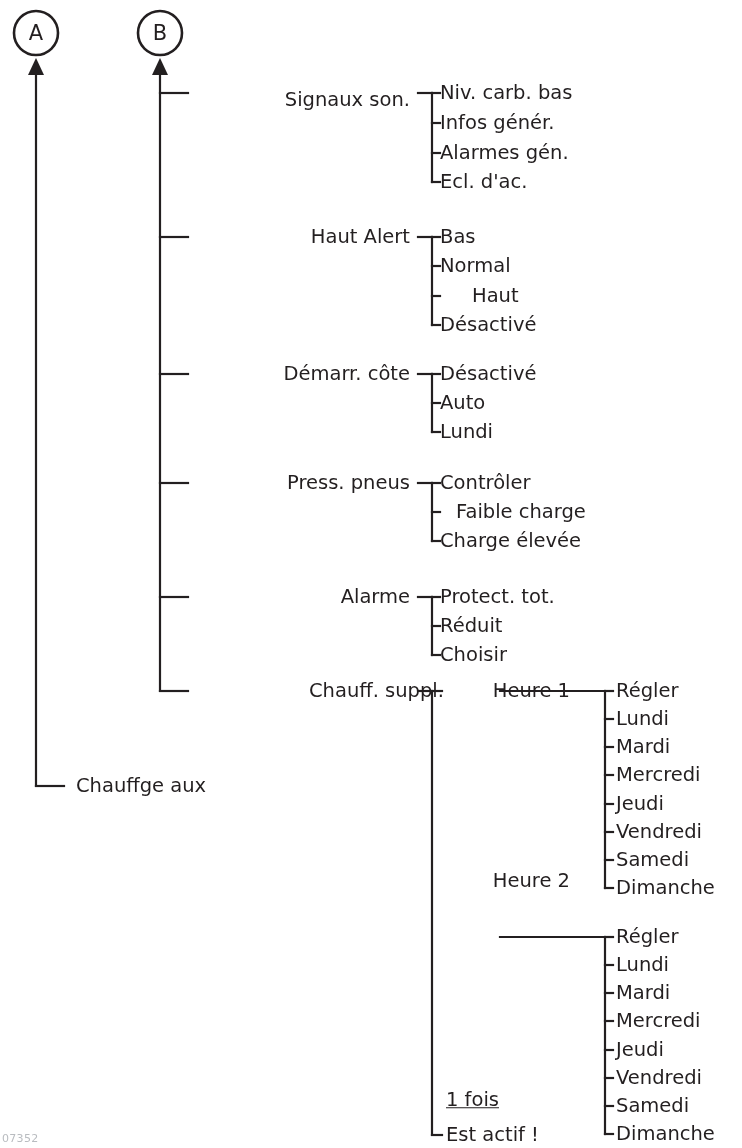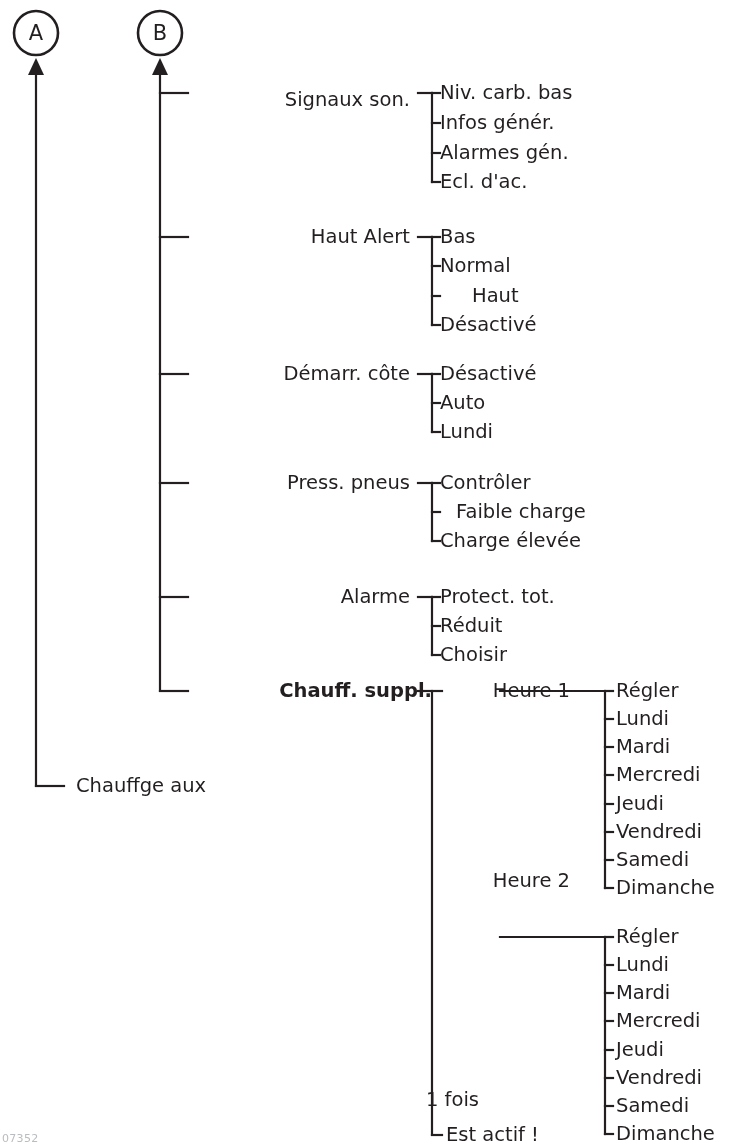--- a/index.html
+++ b/index.html
@@ -100,41 +100,41 @@
 
 <div id="labels">
     <div class="node-letter" style="left: 36px; top: 33px;">A</div>
     <div class="node-letter" style="left: 160px; top: 33px;">B</div>
     <div class="lbl l" style="left: 76px; top: 786px;">Chauffge aux</div>
     <div class="lbl r" style="left: 410px; top: 100px;">Signaux son.</div>
     <div class="lbl r" style="left: 410px; top: 237px;">Haut Alert</div>
     <div class="lbl r" style="left: 410px; top: 374px;">Démarr. côte</div>
     <div class="lbl r" style="left: 410px; top: 483px;">Press. pneus</div>
     <div class="lbl r" style="left: 410px; top: 597px;">Alarme</div>
-    <div class="lbl r" style="left: 432px; top: 691px; font-weight: bold;">Chauff. suppl.</div>
+    <div class="lbl r" style="left: 444px; top: 691px;">Chauff. suppl.</div>
     <div class="lbl l" style="left: 440px; top: 93px;">Niv. carb. bas</div>
     <div class="lbl l" style="left: 440px; top: 123px;">Infos génér.</div>
     <div class="lbl l" style="left: 440px; top: 153px;">Alarmes gén.</div>
     <div class="lbl l" style="left: 440px; top: 182px;">Ecl. d'ac.</div>
     <div class="lbl l" style="left: 440px; top: 237px;">Bas</div>
     <div class="lbl l" style="left: 440px; top: 266px; text-align: center;">Normal</div>
     <div class="lbl l" style="left: 440px; top: 296px; margin-left: 32px;">Haut</div>
     <div class="lbl l" style="left: 440px; top: 325px;">Désactivé</div>
     <div class="lbl l" style="left: 440px; top: 374px;">Désactivé</div>
     <div class="lbl l" style="left: 440px; top: 403px;">Auto</div>
     <div class="lbl l" style="left: 440px; top: 432px;">Lundi</div>
     <div class="lbl l" style="left: 440px; top: 483px;">Contrôler</div>
     <div class="lbl l" style="left: 456px; top: 512px;">Faible charge</div>
     <div class="lbl l" style="left: 440px; top: 541px;">Charge élevée</div>
     <div class="lbl l" style="left: 440px; top: 597px;">Protect. tot.</div>
     <div class="lbl l" style="left: 440px; top: 626px;">Réduit</div>
     <div class="lbl l" style="left: 440px; top: 655px;">Choisir</div>
     <div class="lbl r" style="left: 570px; top: 691px;">Heure 1</div>
     <div class="lbl r" style="left: 570px; top: 881px;">Heure 2</div>
-    <div class="lbl l" style="left: 426px; top: 1100px;">1 fois</div>
+    <div class="lbl l" style="left: 446px; top: 1100px; text-decoration: underline;">1 fois</div>
     <div class="lbl l" style="left: 446px; top: 1135px;">Est actif !</div>
     <div class="lbl l" style="left: 616px; top: 691px;">Régler</div>
     <div class="lbl l" style="left: 616px; top: 719px;">Lundi</div>
     <div class="lbl l" style="left: 616px; top: 747px;">Mardi</div>
     <div class="lbl l" style="left: 616px; top: 775px;">Mercredi</div>
     <div class="lbl l" style="left: 616px; top: 804px;">Jeudi</div>
     <div class="lbl l" style="left: 616px; top: 832px;">Vendredi</div>
     <div class="lbl l" style="left: 616px; top: 860px;">Samedi</div>
     <div class="lbl l" style="left: 616px; top: 888px;">Dimanche</div>
     <div class="lbl l" style="left: 616px; top: 937px;">Régler</div>

